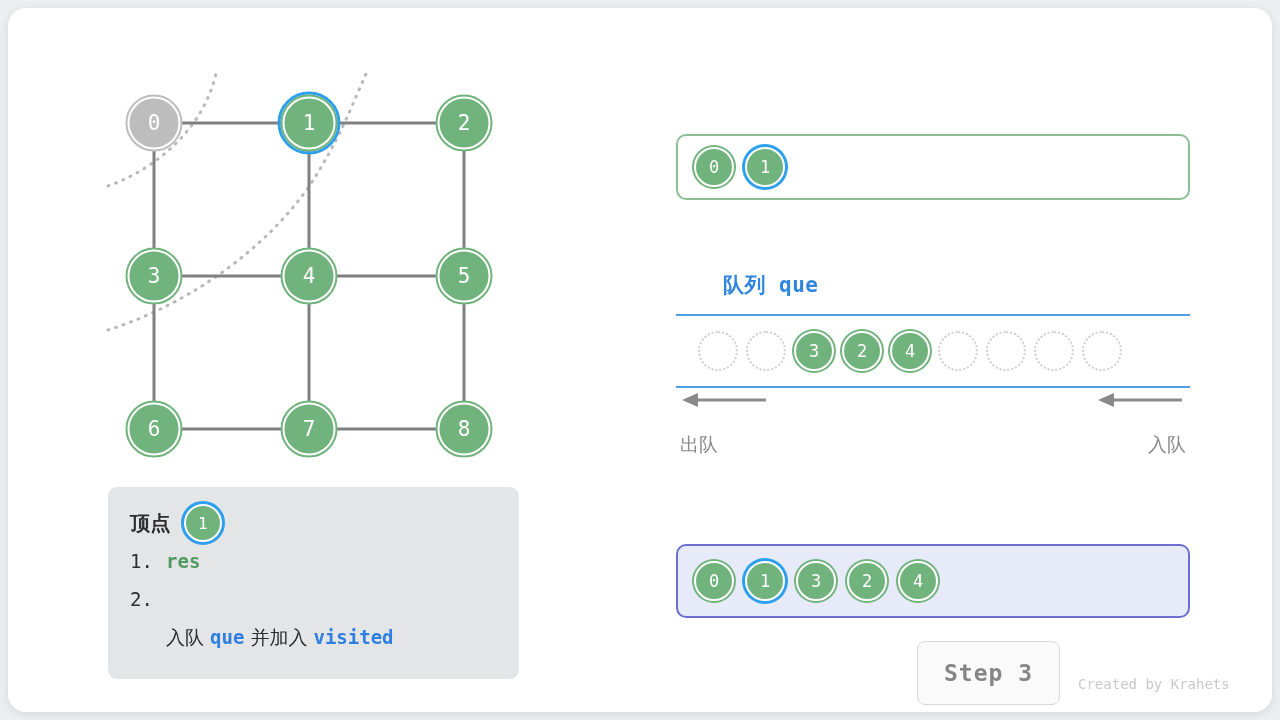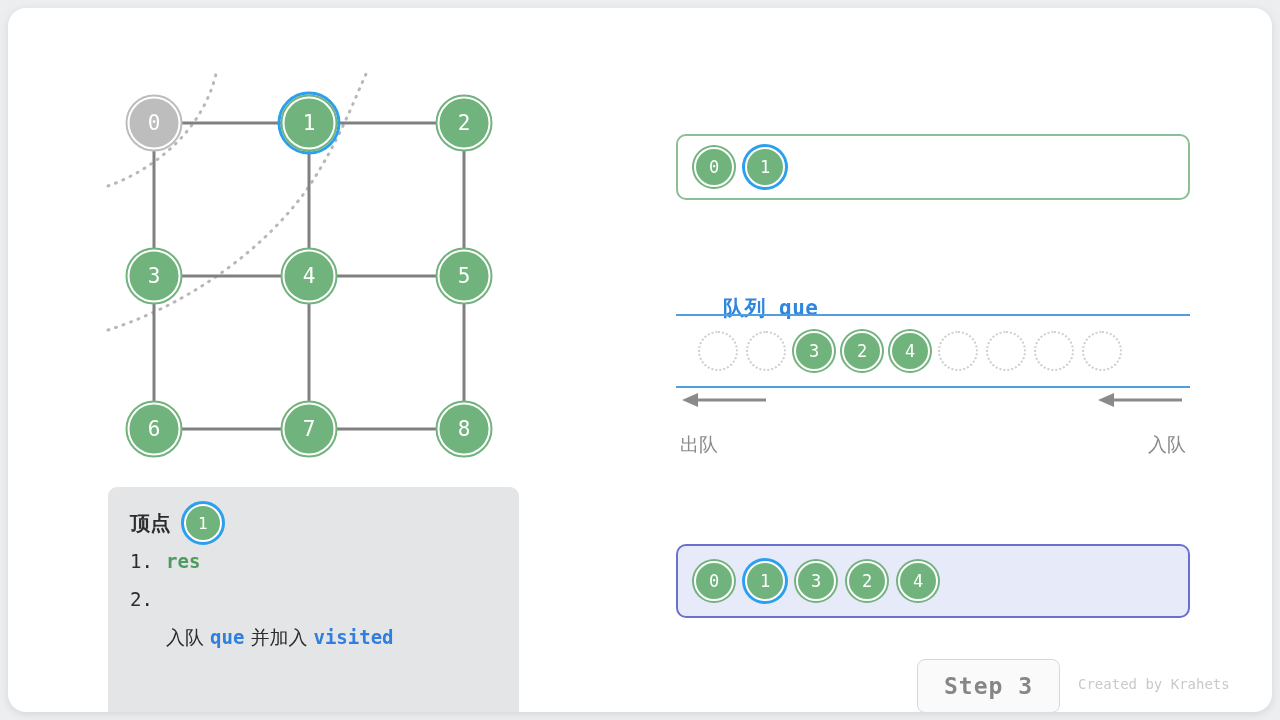--- a/index.html
+++ b/index.html
@@ -31,21 +31,21 @@
     width: 600px; height: 704px;
   }
   #graph-svg { position: absolute; left: 0; top: 0; }
 
   
   #caption-box {
     position: absolute;
     left: 100px;
     top: 479px;
     width: 411px;
-    height: 232px;
+    height: 192px;
     background: #e4e5e6;
     border-radius: 9px;
     padding: 17px 22px 0 22px;
   }
   .cap-title {
     display: flex;
     align-items: center;
     font-size: 20px;
     font-weight: bold;
     color: #2c2c2c;
@@ -199,33 +199,32 @@
   .chip.empty {
     background: transparent;
     border: 2px dotted #cfcfcf;
     color: transparent;
   }
 
   
   #step-badge {
     position: absolute;
     left: 249px; top: 633px;
-    width: 143px; height: 54px;
+    width: 143px; height: 64px;
     border: 1px solid #d8d8d8;
     border-radius: 8px;
     background: #fafafa;
     display: flex;
     align-items: center;
     justify-content: center;
     font-family: "DejaVu Sans Mono", "Liberation Mono", monospace;
     font-size: 23px;
     font-weight: bold;
     color: #868686;
     letter-spacing: 1px;
-    margin-top: 18px;
   }
   #credit {
     position: absolute;
     left: 410px; top: 668px;
     font-family: "DejaVu Sans Mono", "Liberation Mono", monospace;
     font-size: 14px;
     color: #c9c9c9;
     white-space: pre;
   }
 </style>
@@ -311,21 +310,21 @@
       </div>
   </div>
 
   <div id="right-panel">
 
     <div id="res-box">
         <div class="chip filled">0</div>
         <div class="chip active">1</div>
       </div>
 
-    <div class="sec-head head-blue" style="left:8px; top:262px;">
+    <div class="sec-head head-blue" style="left:8px; top:239px;">
       <span>队列</span><span class="mono"> que</span>
     </div>
     <div id="que-wrap">
       <div class="que-rail"></div>
       <div id="que-slots">
           <div class="chip empty"></div>
           <div class="chip empty"></div>
           <div class="chip filled">3</div>
           <div class="chip filled">2</div>
           <div class="chip filled">4</div>

